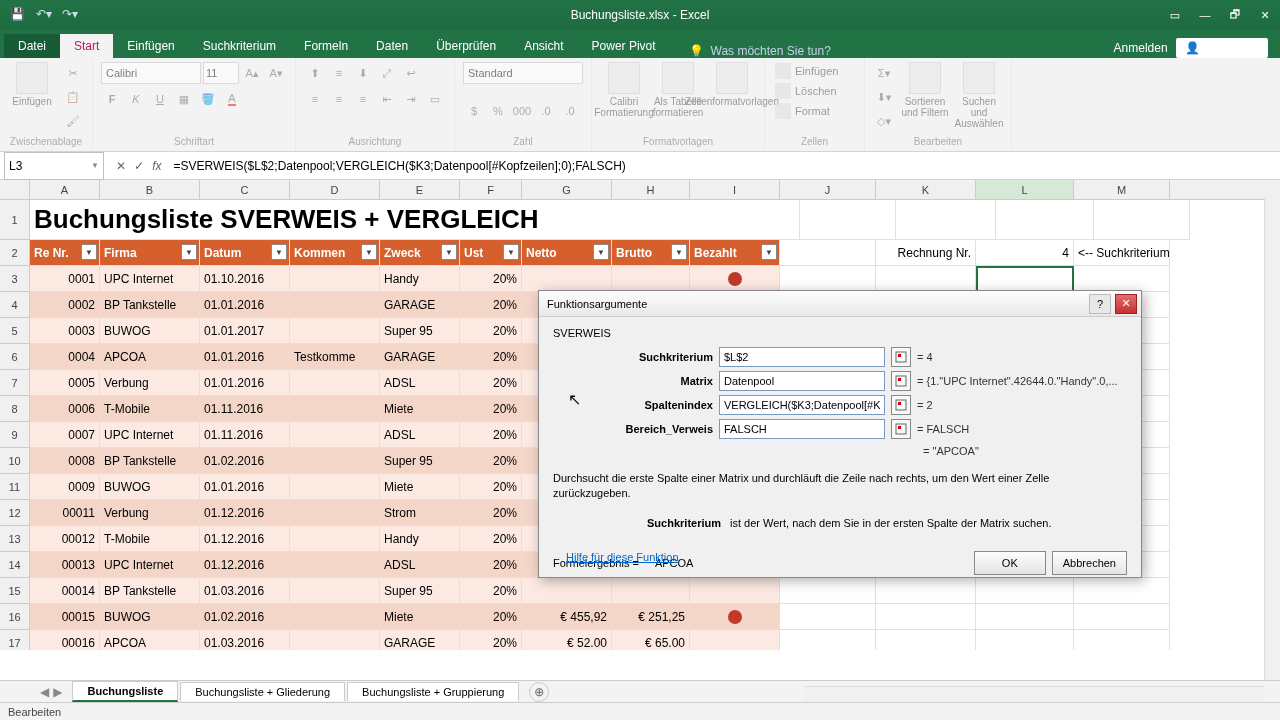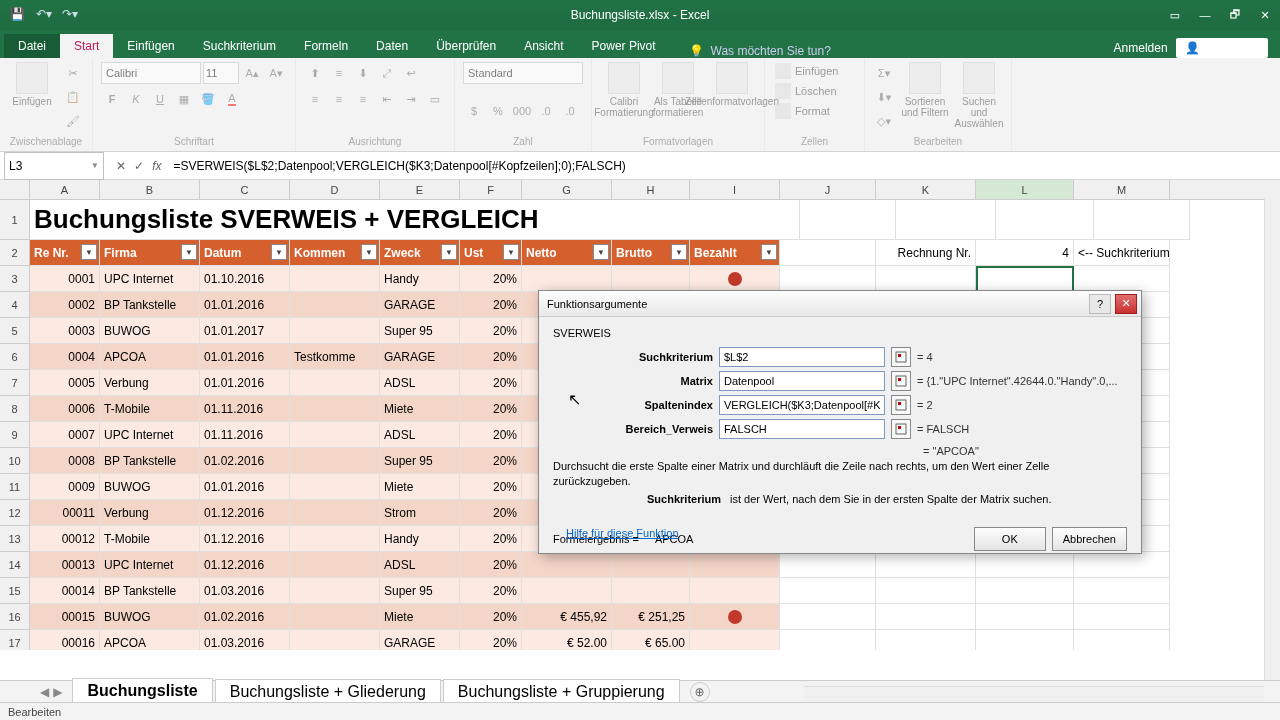--- a/index.html
+++ b/index.html
@@ -65,41 +65,41 @@
 .hdr-cell { background: #d65f2e; color: #fff; font-weight: bold; position: relative; }
 .hdr-cell .filter { position: absolute; right: 2px; top: 4px; width: 16px; height: 16px; background: #fff; border: 1px solid #888; font-size: 8px; display: flex; align-items: center; justify-content: center; color: #444; cursor: pointer; }
 .band1 { background: #fbe9e2; }
 .band2 { background: #f4d6c8; }
 .num { justify-content: flex-end; }
 .red-dot { width: 14px; height: 14px; background: #c0392b; border-radius: 50%; margin: auto; }
 
 
 .sheet-tabs { position: absolute; bottom: 18px; left: 0; right: 0; height: 22px; background: #f3f3f3; border-top: 1px solid #ccc; display: flex; align-items: center; padding-left: 30px; }
 .sheet-tabs .nav { display: flex; gap: 4px; padding: 0 10px; color: #888; }
-.sheet-tab { padding: 3px 14px; font-size: 16px; border: 1px solid #ccc; border-bottom: none; background: #fff; cursor: pointer; margin-right: 2px; }
+.sheet-tab { padding: 3px 14px; font-size: 11px; border: 1px solid #ccc; border-bottom: none; background: #fff; cursor: pointer; margin-right: 2px; }
 .sheet-tab.active { font-weight: bold; border-bottom: 2px solid #217346; }
 .add-sheet { width: 20px; height: 20px; border: 1px solid #ccc; border-radius: 50%; display: flex; align-items: center; justify-content: center; margin-left: 8px; cursor: pointer; font-size: 12px; color: #666; }
 
 
 .status-bar { position: absolute; bottom: 0; left: 0; right: 0; height: 18px; background: #f3f3f3; border-top: 1px solid #ccc; font-size: 11px; color: #444; padding: 0 8px; display: flex; align-items: center; }
 
 
 .dialog { position: absolute; left: 538px; top: 290px; width: 604px; background: #f0f0f0; border: 1px solid #888; box-shadow: 3px 3px 12px rgba(0,0,0,0.3); font-size: 11px; }
 .dialog-title { background: linear-gradient(#fdfdfd,#e8e8e8); height: 26px; display: flex; align-items: center; padding: 0 8px; border-bottom: 1px solid #ccc; position: relative; }
 .dialog-title .help { position: absolute; right: 30px; width: 22px; height: 20px; background: #e8e8e8; border: 1px solid #bbb; display: flex; align-items: center; justify-content: center; cursor: pointer; }
 .dialog-title .close { position: absolute; right: 4px; width: 22px; height: 20px; background: linear-gradient(#e07070,#c93030); color: #fff; display: flex; align-items: center; justify-content: center; cursor: pointer; border: 1px solid #a02020; }
 .dialog-body { padding: 10px 14px; }
 .func-name { font-size: 11px; margin-bottom: 8px; }
 .arg-row { display: flex; align-items: center; margin-bottom: 4px; gap: 6px; }
 .arg-label { width: 160px; text-align: right; font-weight: bold; }
 .arg-input { width: 166px; height: 20px; border: 1px solid #7a9ac0; background: #fff; padding: 0 4px; font-size: 11px; }
 .ref-btn { width: 20px; height: 20px; border: 1px solid #888; background: #f8f8f8; cursor: pointer; display: flex; align-items: center; justify-content: center; }
 .ref-btn svg { width: 12px; height: 12px; }
 .arg-result { font-size: 11px; color: #333; }
-.desc { margin-top: 2px; font-size: 11px; line-height: 1.4; }
+.desc { margin-top: 14px; font-size: 11px; line-height: 1.4; }
 .desc .label { font-weight: bold; display: inline-block; width: 168px; text-align: right; margin-right: 6px; }
 .dialog-footer { display: flex; align-items: center; padding: 10px 14px; gap: 8px; }
 .dialog-footer .link { color: #0066cc; text-decoration: underline; cursor: pointer; padding-left: 13px; }
 .dialog-footer .btns { margin-left: auto; display: flex; gap: 6px; }
 .dbtn { min-width: 72px; height: 24px; border: 1px solid #888; background: linear-gradient(#fdfdfd,#e4e4e4); cursor: pointer; font-size: 11px; padding: 0 10px; }
 
 .cursor-arrow { position: absolute; left: 568px; top: 390px; font-size: 16px; pointer-events: none; z-index: 100; }
 
 .scrollbar-v { position: absolute; right: 0; top: 198px; bottom: 40px; width: 16px; background: #f0f0f0; border-left: 1px solid #ddd; }
 .scrollbar-h { position: absolute; bottom: 18px; right: 16px; width: 460px; height: 16px; background: #f0f0f0; border-top: 1px solid #ddd; }

